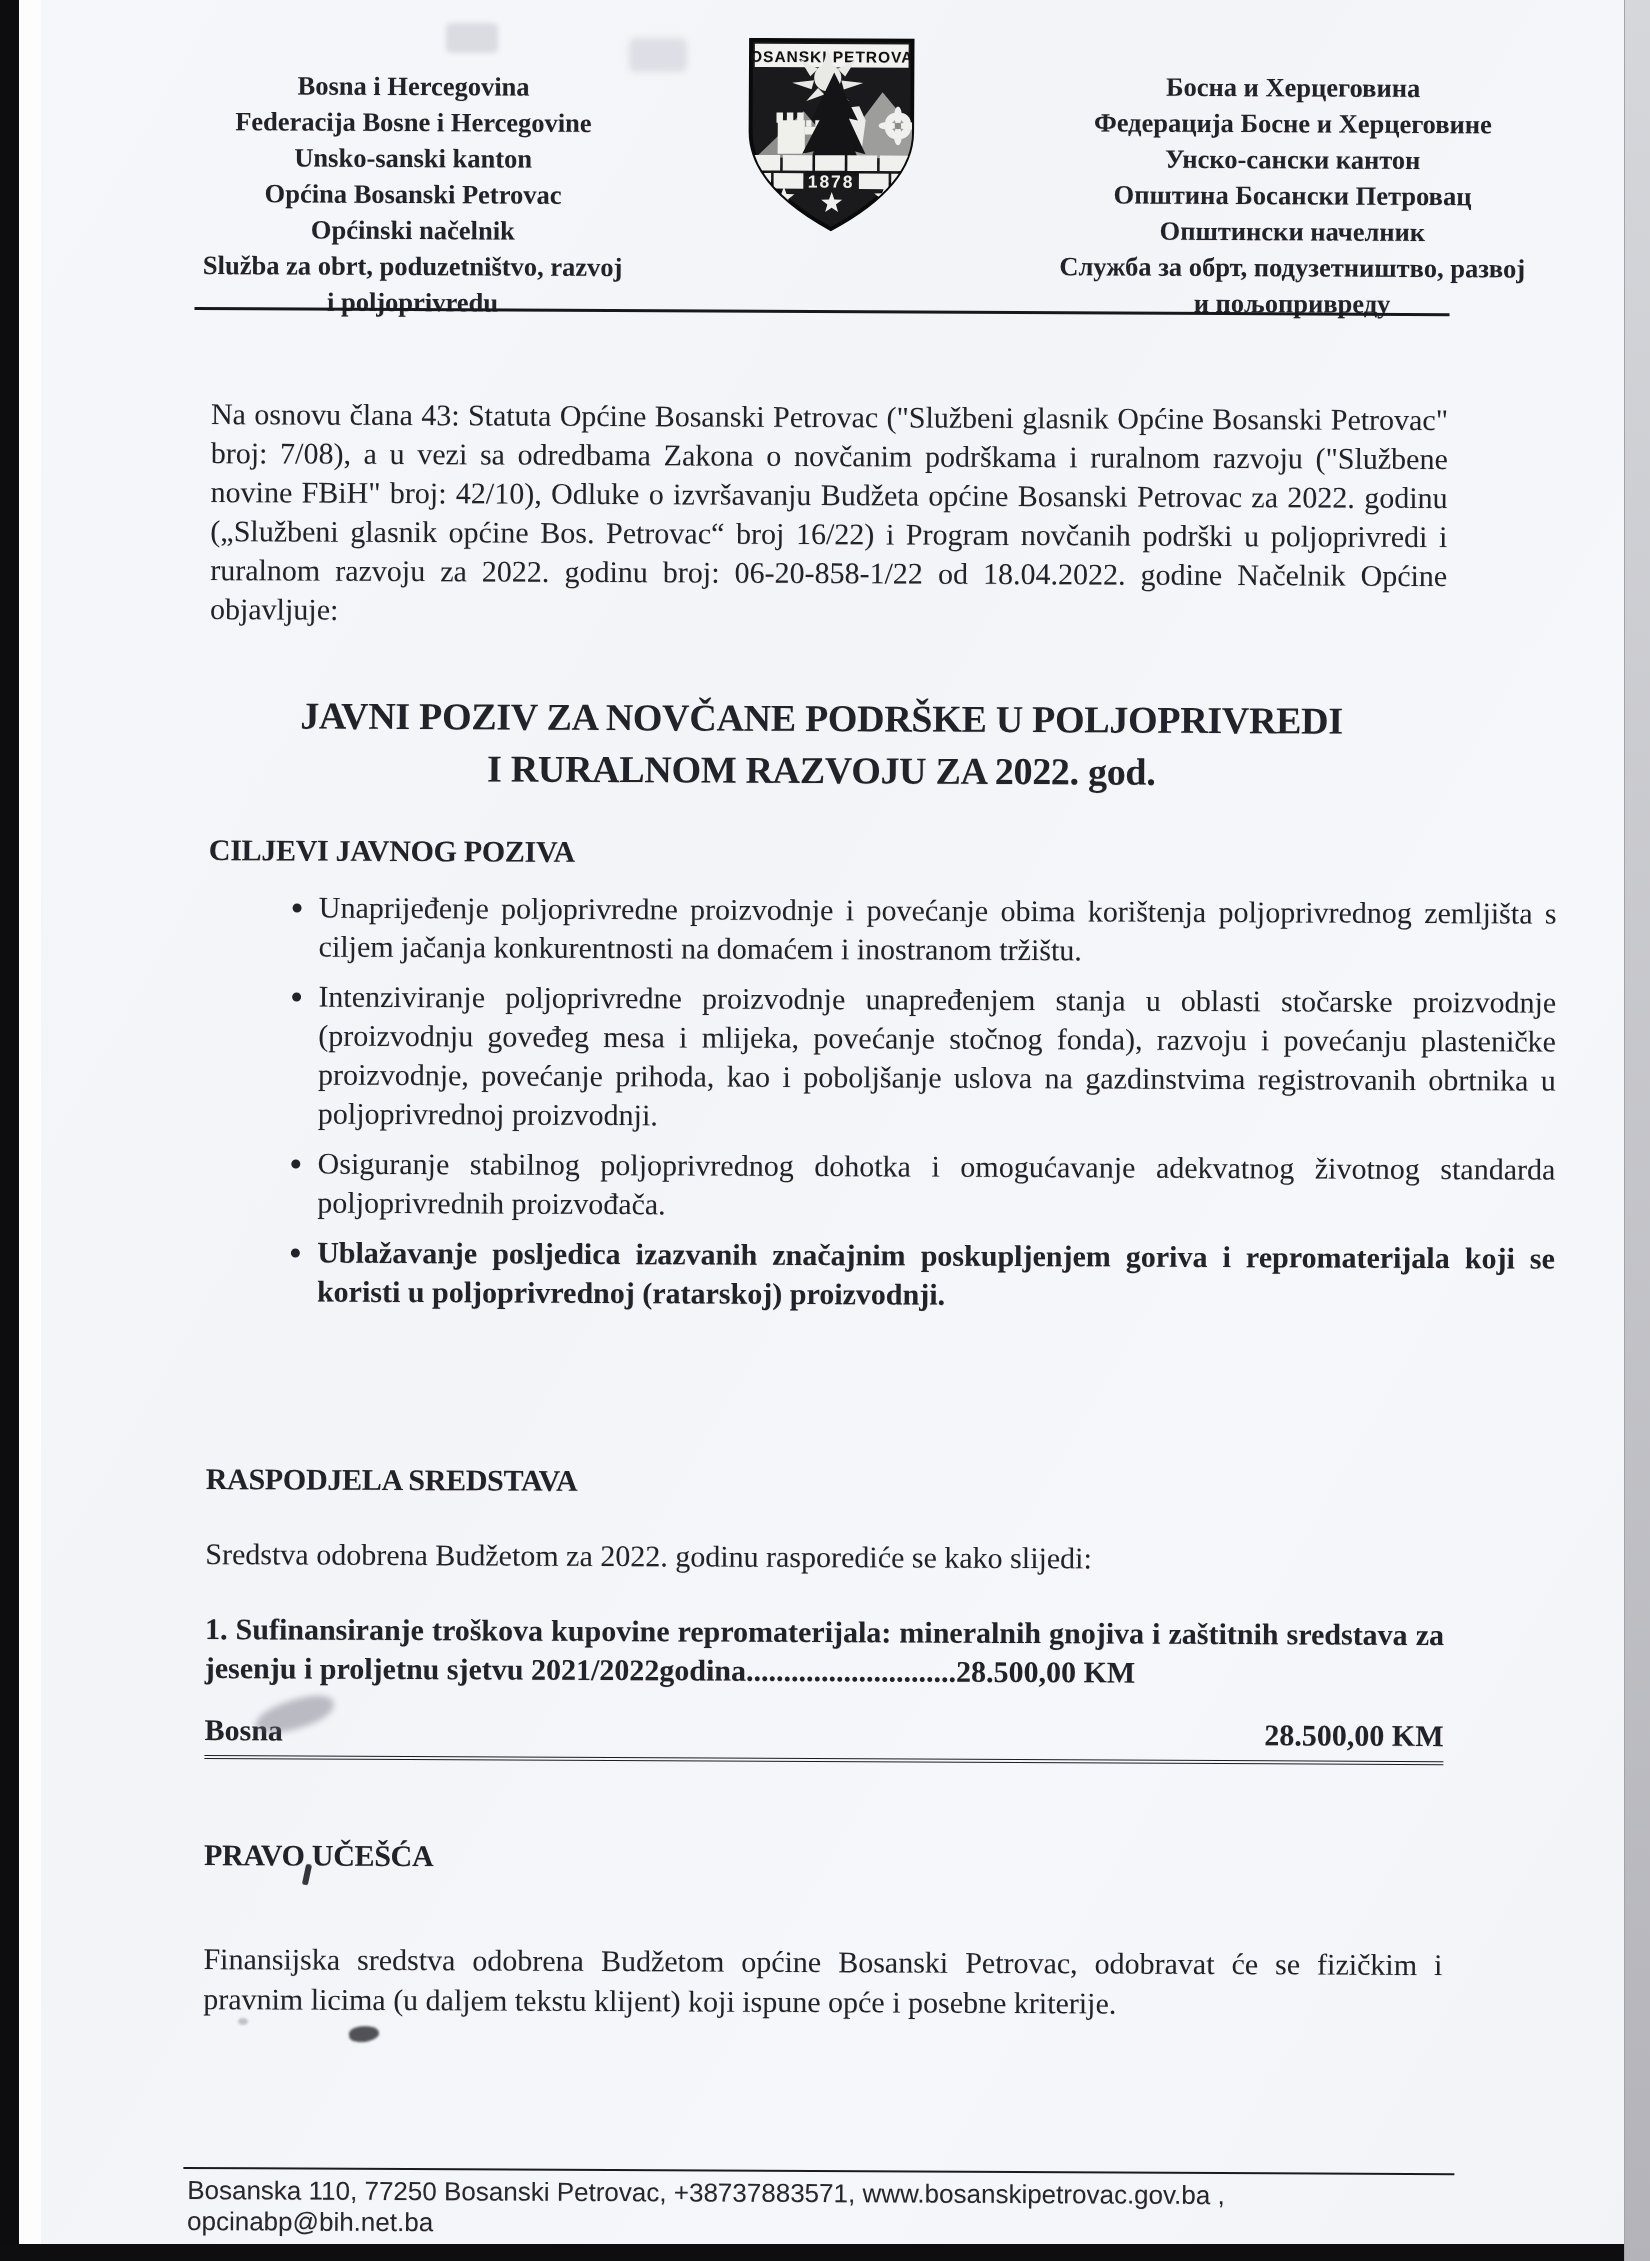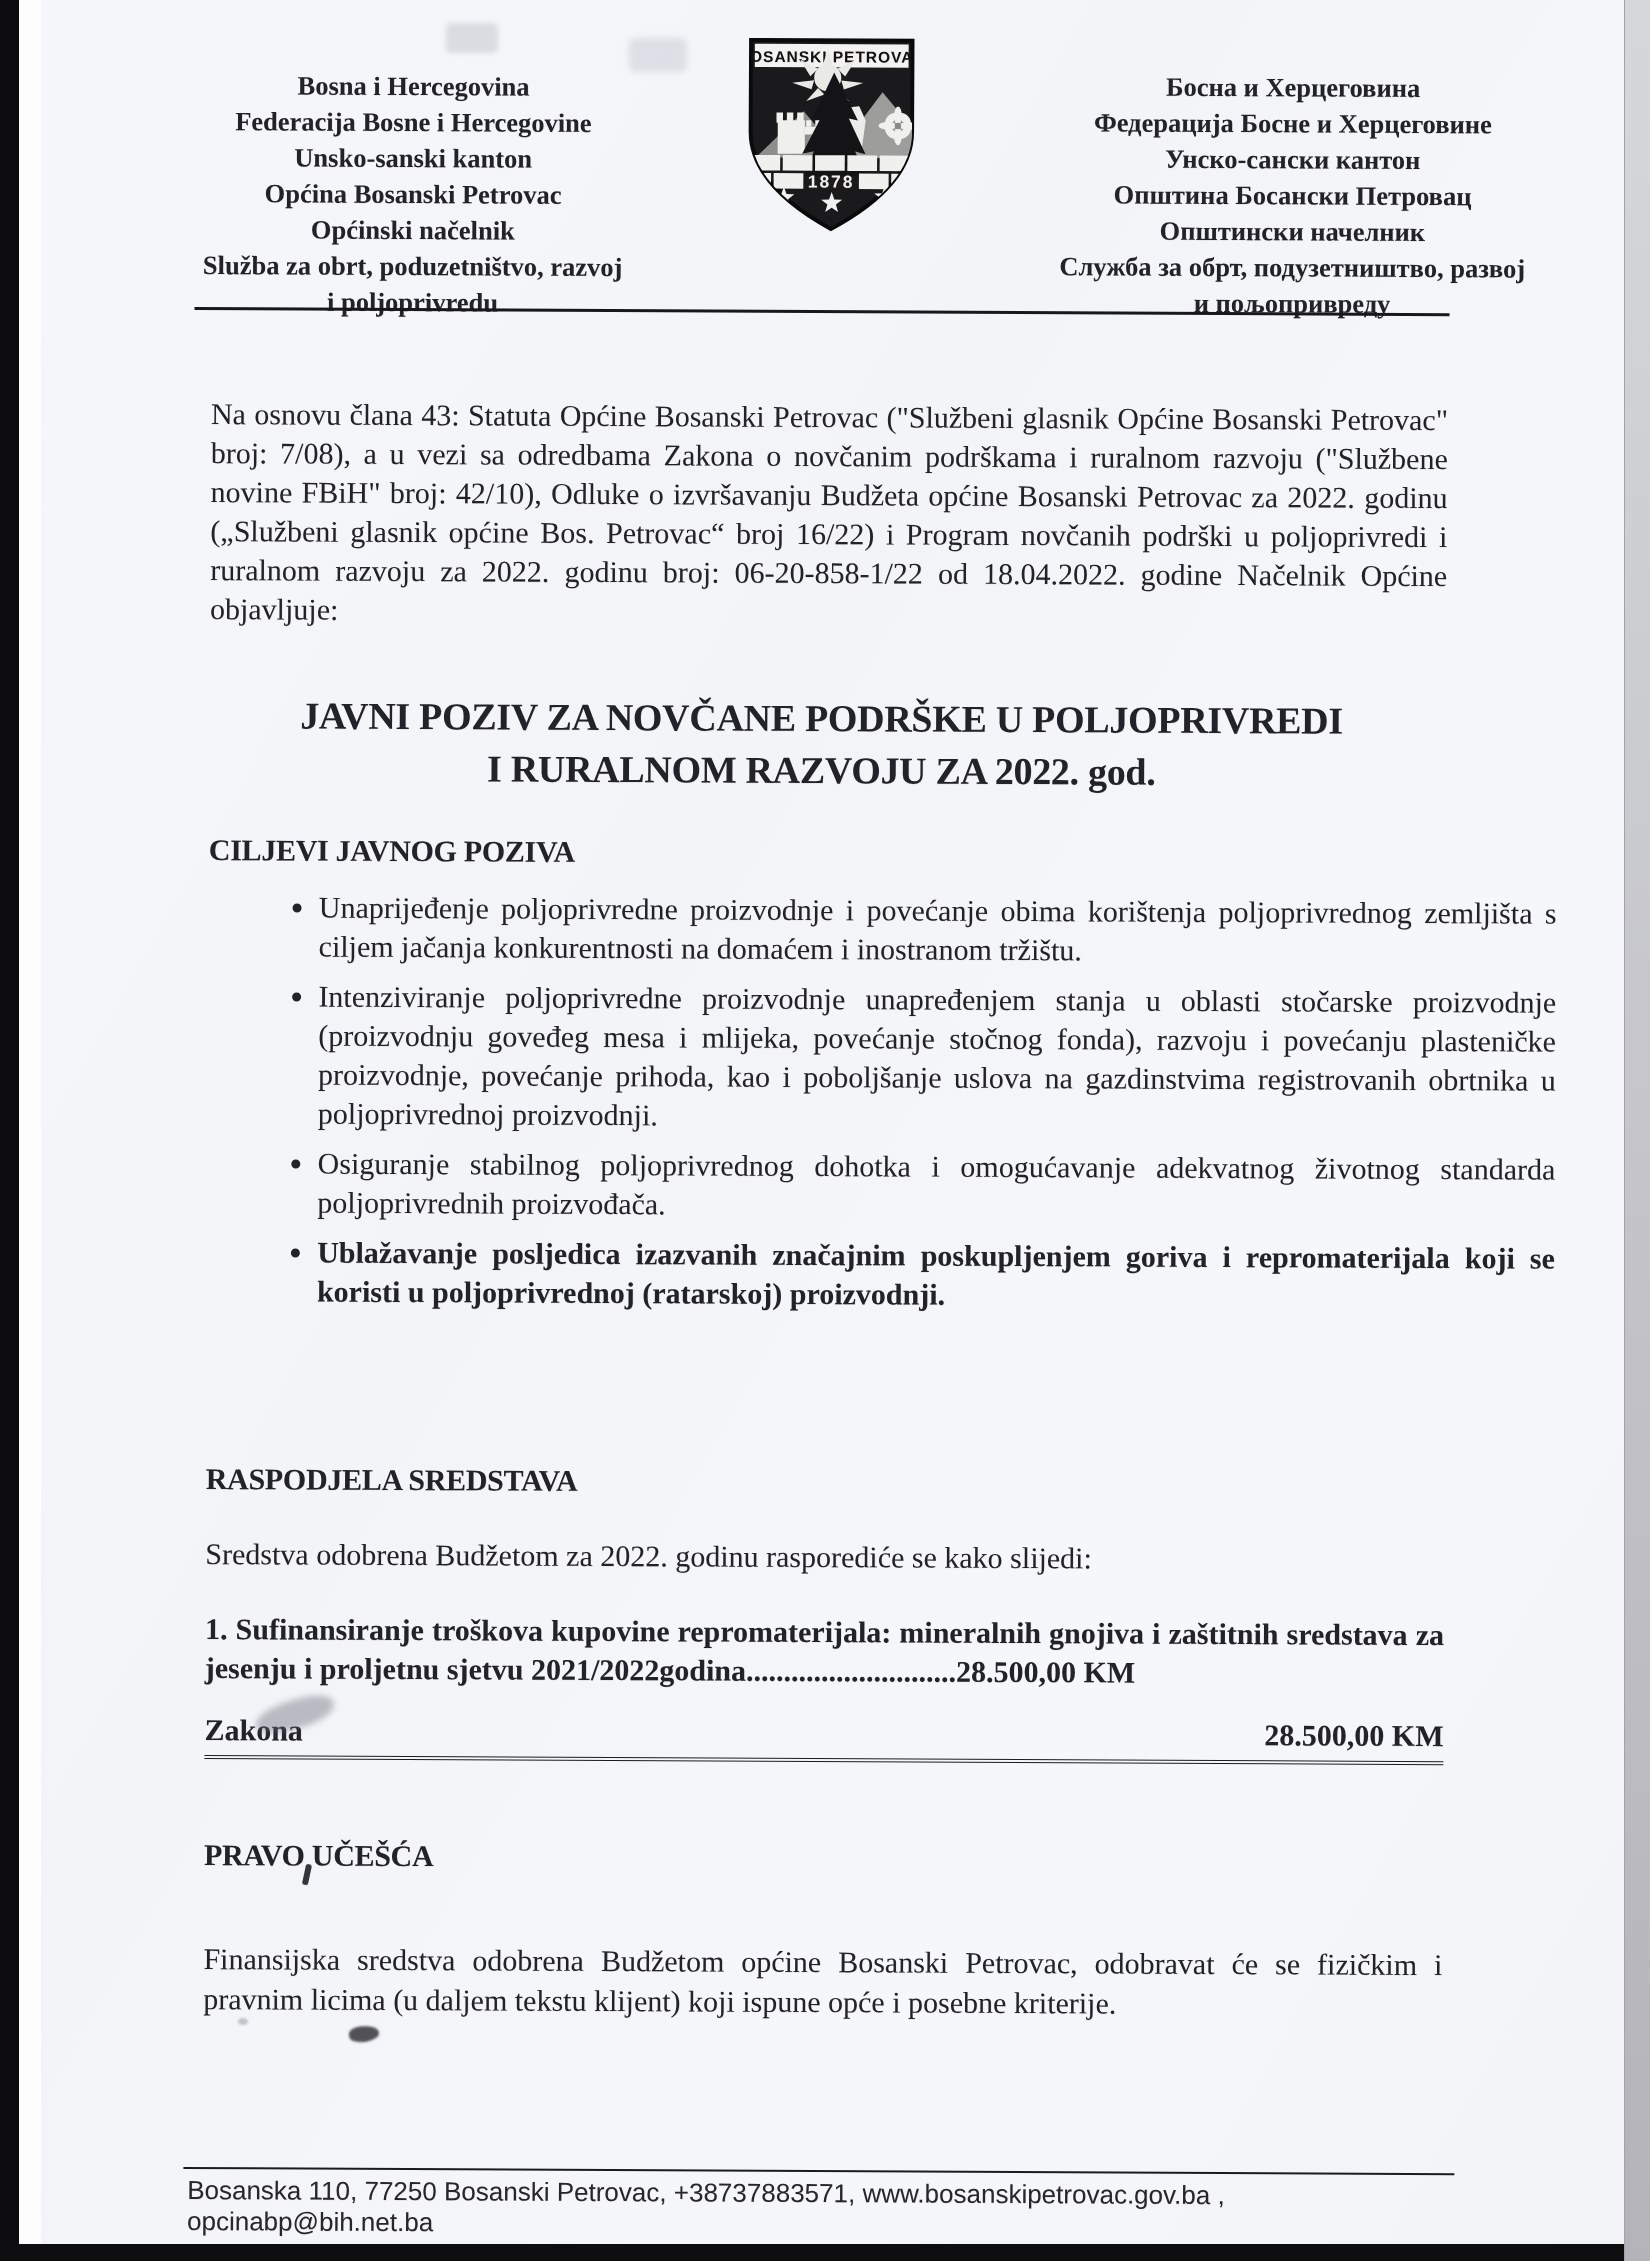--- a/index.html
+++ b/index.html
@@ -189,21 +189,21 @@
     <li>Intenziviranje poljoprivredne proizvodnje unapređenjem stanja u oblasti stočarske proizvodnje (proizvodnju goveđeg mesa i mlijeka, povećanje stočnog fonda), razvoju i povećanju plasteničke proizvodnje, povećanje prihoda, kao i poboljšanje uslova na gazdinstvima registrovanih obrtnika u poljoprivrednoj proizvodnji.</li>
     <li>Osiguranje stabilnog poljoprivrednog dohotka i omogućavanje adekvatnog životnog standarda poljoprivrednih proizvođača.</li>
     <li class="bold">Ublažavanje posljedica izazvanih značajnim poskupljenjem goriva i repromaterijala koji se koristi u poljoprivrednoj (ratarskoj) proizvodnji.</li>
   </ul>
 
   <div class="sec-heading alloc-heading">RASPODJELA SREDSTAVA</div>
   <div class="alloc-intro">Sredstva odobrena Budžetom za 2022. godinu rasporediće se kako slijedi:</div>
   <div class="alloc-item">1. Sufinansiranje troškova kupovine repromaterijala: mineralnih gnojiva i zaštitnih sredstava za jesenju i proljetnu sjetvu 2021/2022godina............................28.500,00 KM</div>
 
   <div class="total-row">
-    <span>Zakona</span>
+    <span>Bosna</span>
     <span>28.500,00 KM</span>
   </div>
 
   <div class="sec-heading pravo-heading">PRAVO UČEŠĆA</div>
   <p class="pravo-text">Finansijska sredstva odobrena Budžetom općine Bosanski Petrovac, odobravat će se fizičkim i pravnim licima (u daljem tekstu klijent) koji ispune opće i posebne kriterije.</p>
 
   <div class="footer">
     <span>Bosanska 110, 77250 Bosanski Petrovac, +38737883571, www.bosanskipetrovac.gov.ba , opcinabp@bih.net.ba</span>
   </div>
 

